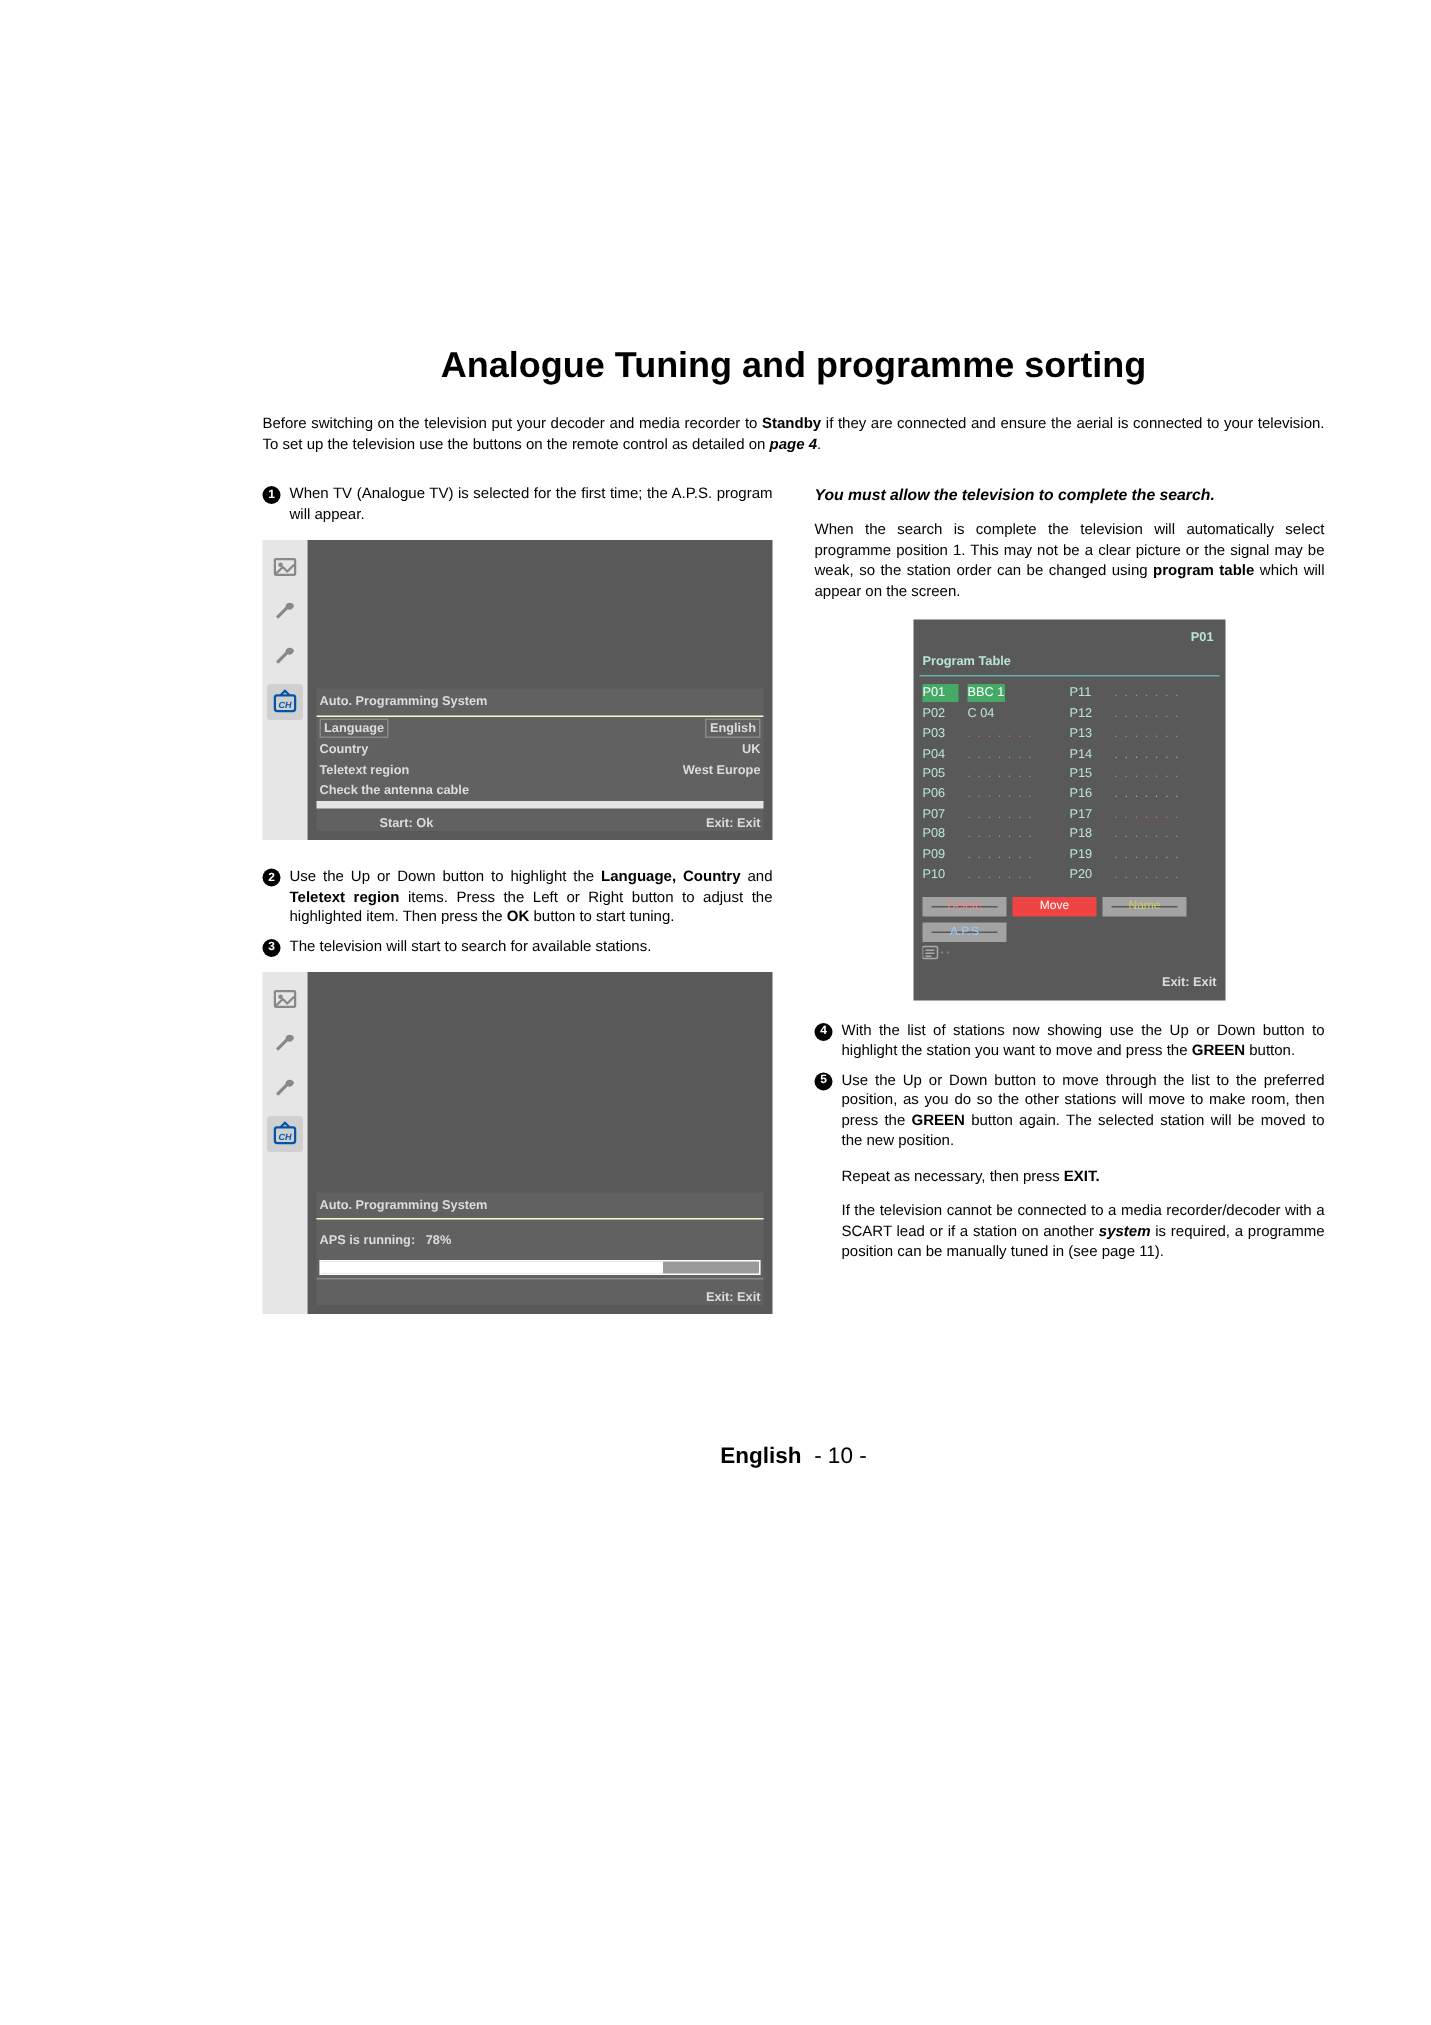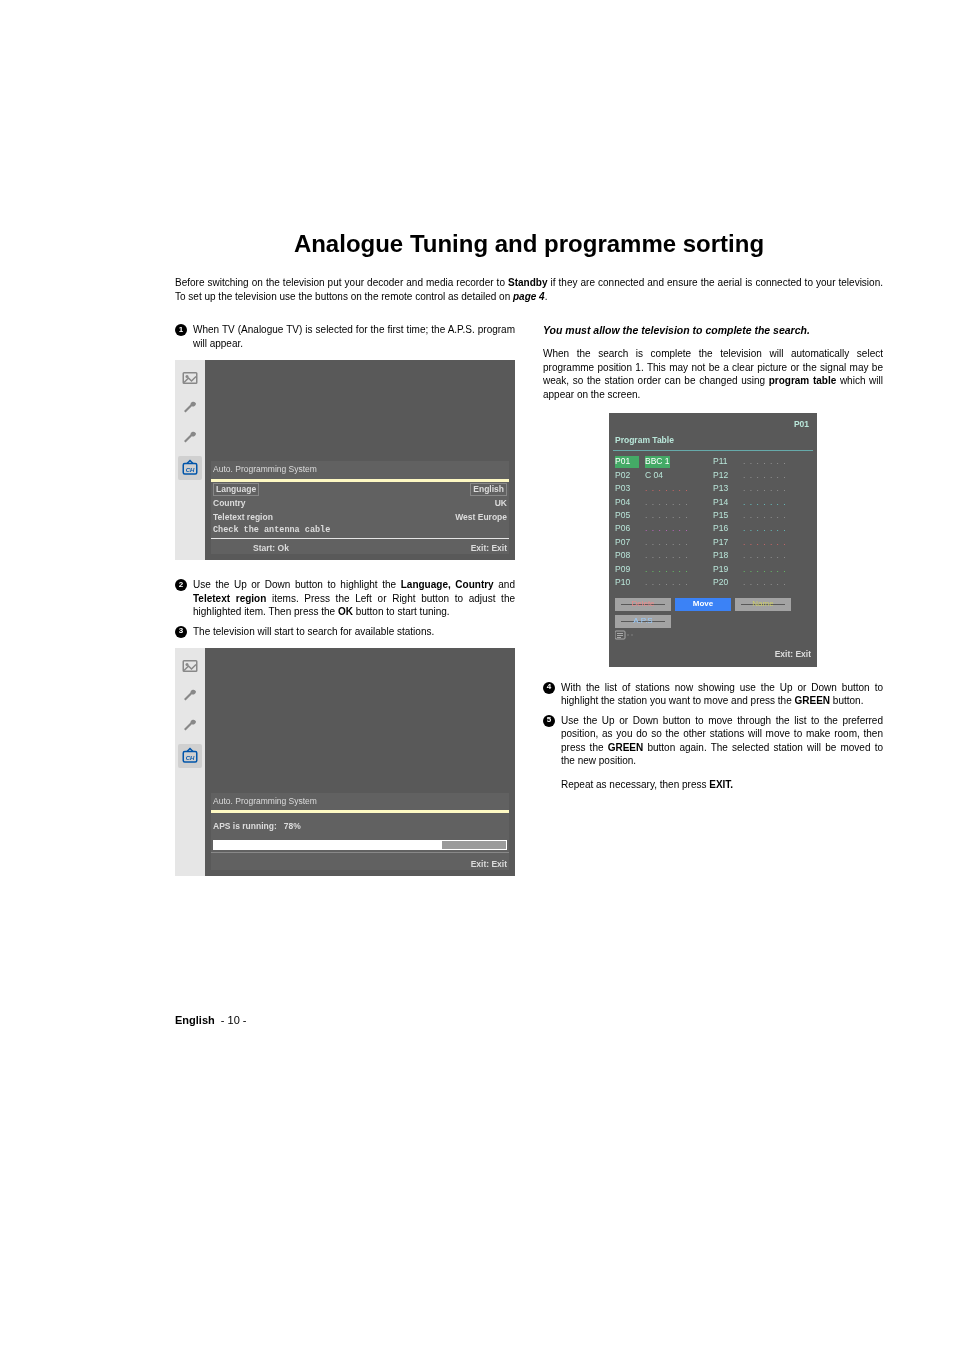--- a/index.html
+++ b/index.html
@@ -76,33 +76,33 @@
     font-size: 8.5px;
     display:flex; flex-direction:column;
   }
   .osd1 { height: 200px; }
   .osd2 { height: 228px; }
   .osd-spacer { flex: 1; }
   .osd-panel {
     background: rgba(255,255,255,0.05);
   }
   .osd-heading {
-    font-weight: normal; color: #dcdcdc;
-    border-bottom: 3px solid #fef9c3;
+    font-weight: bold; color: #dcdcdc;
+    border-bottom: 1px solid #fef9c3;
     padding: 3px 2px;
   }
   .osd-row {
     display:flex; justify-content: space-between;
     padding: 1px 2px;
   }
   .osd-row .lbl { color: #dcdcdc; font-weight:bold; }
   .osd-row .val { color: #dcdcdc; font-weight:bold; text-align:right; }
   .osd-row.boxed .lbl, .osd-row.boxed .val { border:1px solid #888; padding:0 2px;}
   .osd-divider { border-top:1px solid #888; margin:2px 0; }
-  .osd-note { color:#dcdcdc; font-weight:bold; padding:1px 2px; border-bottom:1px solid #e5e5e5;font-family:Liberation Mono, monospace;}
+  .osd-note { color:#dcdcdc; font-weight:bold; padding:1px 2px; border-bottom:5px solid #e5e5e5;}
   .osd-footer {
     display:flex; justify-content:space-between;
     color:#dcdcdc; font-weight:bold;
     padding: 4px 2px 0 2px;
     margin-left: 40px;
   }
 
   .progress-wrap { padding: 6px 2px 0 2px; }
   .progress-bar {
     height: 8px; background:#9a9a9a; border:1px solid #fff;
@@ -132,37 +132,37 @@
   .grn  .dots { color:#6c6;}
   .gry  .dots { color:#999;}
 
   .pt-btns { display:flex; gap:4px; padding:4px 2px 0 2px;}
   .pt-btn { width:56px; height:13px;
     border:6px solid #a3a3a3; box-sizing:border-box;
     display:flex; align-items:center; justify-content:center;
     font-size:8px;
   }
   .pt-btn.red    { color:#e88;}
-  .pt-btn.green  { background:#3b82f6; color:#fff; border:none;font-weight:bold;}
+  .pt-btn.green  { background:#ef4444; color:#fff; border:none;}
   .pt-btn.yellow { color:#cc6;}
   .pt-btn.blue   { color:#9cf;}
   .pt-sym { padding:2px 2px; color:#aaa; }
   .pt-footer { text-align:right; font-weight:bold; padding:4px 2px 0 0; color:#dcdcdc;}
 
   .col-right-top {
     font-style: italic; font-weight: bold;
     font-size:10.5px;
     margin-bottom:4px;
   }
   .system-word { font-style: italic; font-weight: bold; }
 
   
   .page-footer {
-    text-align:left; font-size:11px;
-    margin-top: 120px;
+    text-align:center; font-size:15px;
+    margin-top: 68px;
     padding-bottom: 40px;
   }
   .page-footer strong { font-weight:bold; }
 </style>
 </head>
 <body>
 
 <div class="page">
   <h1>Analogue Tuning and programme sorting</h1>
 
@@ -418,19 +418,22 @@
         <span class="num">5</span>
         <span class="txt">
           <span>Use the Up or Down button to move through the list to the preferred position, as you do so the other stations will move to make room, then press the </span><strong>GREEN</strong><span> button again. The selected station will be moved to the new position.</span>
         </span>
       </div>
 
       <p class="indent">
         <span>Repeat as necessary, then press </span><strong>EXIT.</strong>
       </p>
 
+      <p class="indent">
+        <span>If the television cannot be connected to a media recorder/decoder with a SCART lead or if a station on another </span><span class="system-word">system</span><span> is required, a programme position can be manually tuned in (see page 11).</span>
+      </p>
     </div>
   </div>
 
   <div class="page-footer">
     <strong>English</strong>&nbsp;&nbsp;<span>- 10 -</span>
   </div>
 </div>
 
 </body></html>

